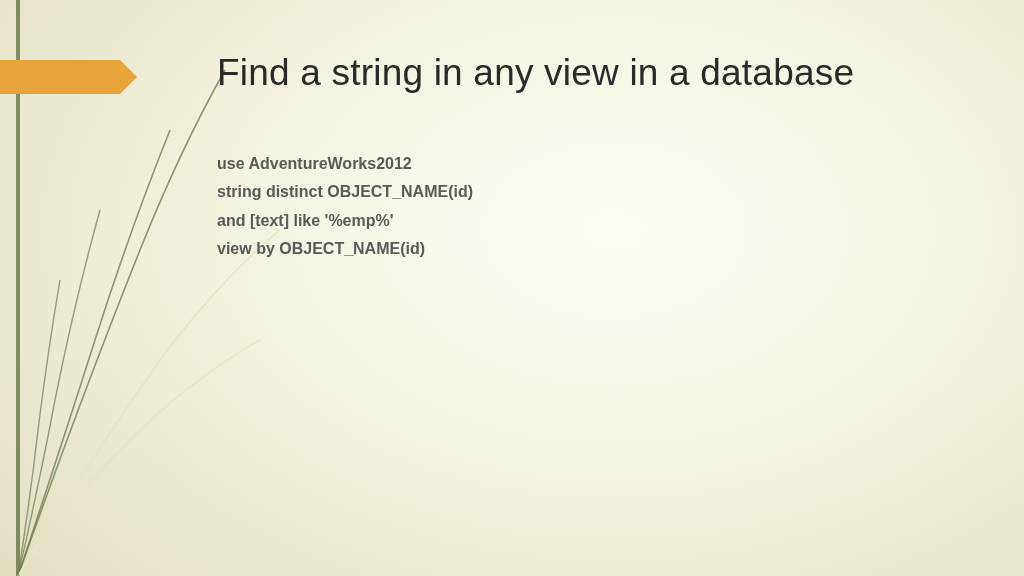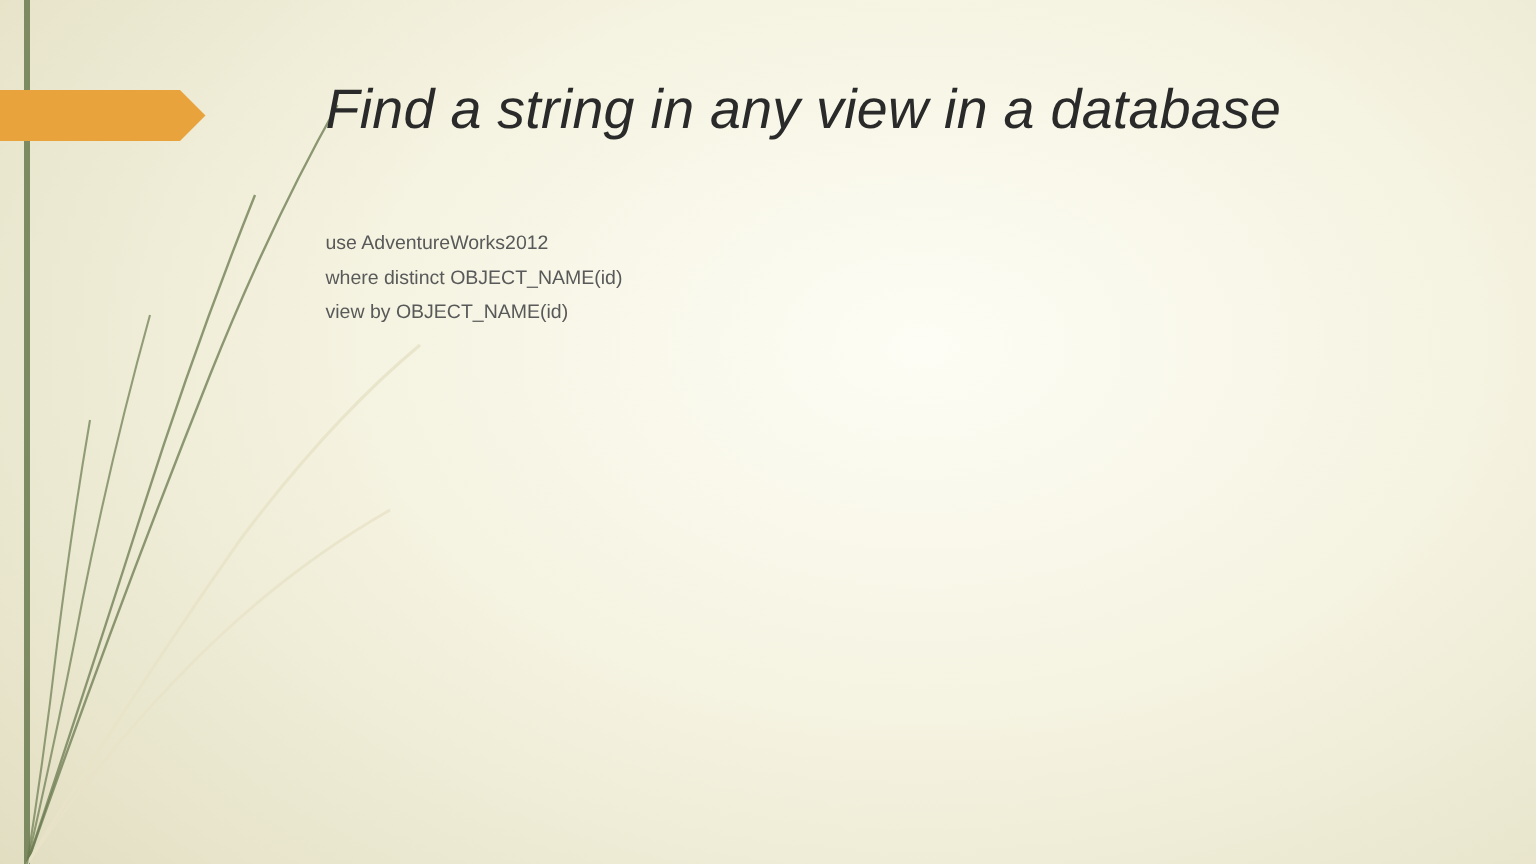--- a/index.html
+++ b/index.html
@@ -46,30 +46,29 @@
     pointer-events: none;
   }
   .title {
     position: absolute;
     left: 217px;
     top: 52px;
     font-size: 37px;
     font-weight: 400;
     color: #2a2a2a;
     letter-spacing: 0.2px;
-    font-style: italic;
   }
   .codeblock {
     position: absolute;
     left: 217px;
     top: 150px;
-    font-size: 13px;
+    font-size: 16px;
     color: #595959;
     line-height: 1.78;
-    font-weight: 400;
+    font-weight: 700;
   }
   .codeblock div { white-space: pre; }
 </style>
 </head>
 <body>
 
 <div class="left-bar"></div>
 <div class="arrow-band"></div>
 
 <svg class="grass" viewBox="0 0 380 576">
@@ -78,15 +77,16 @@
   <path d="M 18 576 Q 40 480 55 400 Q 75 300 100 210" stroke="#6a7a4f" stroke-width="1.4" fill="none" opacity="0.7"></path>
   <path d="M 18 576 Q 90 460 160 360 Q 220 280 280 230" stroke="#e8e3c8" stroke-width="2" fill="none" opacity="0.9"></path>
   <path d="M 18 576 Q 70 500 130 440 Q 190 380 260 340" stroke="#e8e3c8" stroke-width="1.8" fill="none" opacity="0.85"></path>
   <path d="M 18 576 Q 30 500 38 430 Q 48 350 60 280" stroke="#6a7a4f" stroke-width="1.4" fill="none" opacity="0.7"></path>
 </svg>
 
 <h1 class="title">Find a string in any view in a database</h1>
 
 <div class="codeblock">
   <div>use AdventureWorks2012</div>
-  <div>where distinct OBJECT_NAME(id)</div>
+  <div>string distinct OBJECT_NAME(id)</div>
+  <div>and [text] like '%emp%'</div>
   <div>view by OBJECT_NAME(id)</div>
 </div>
 
 </body></html>

